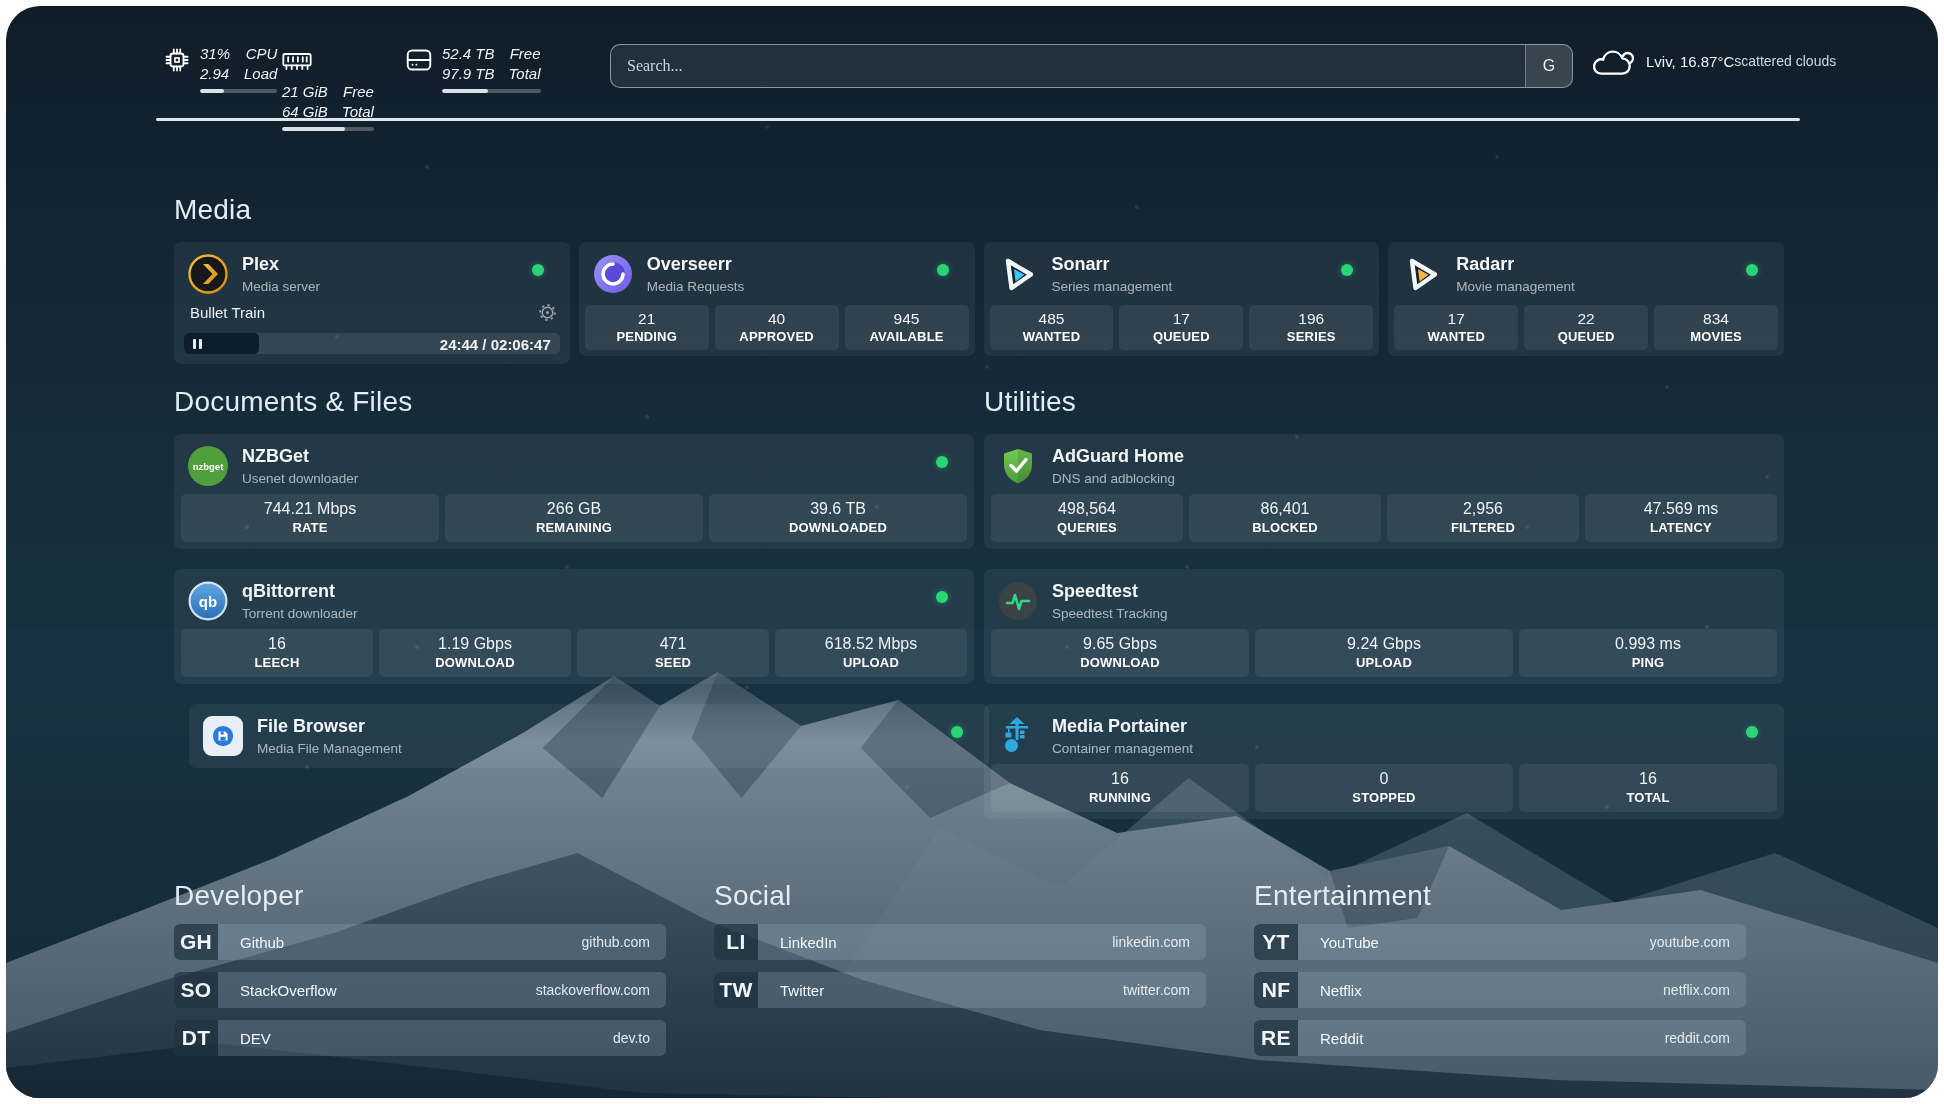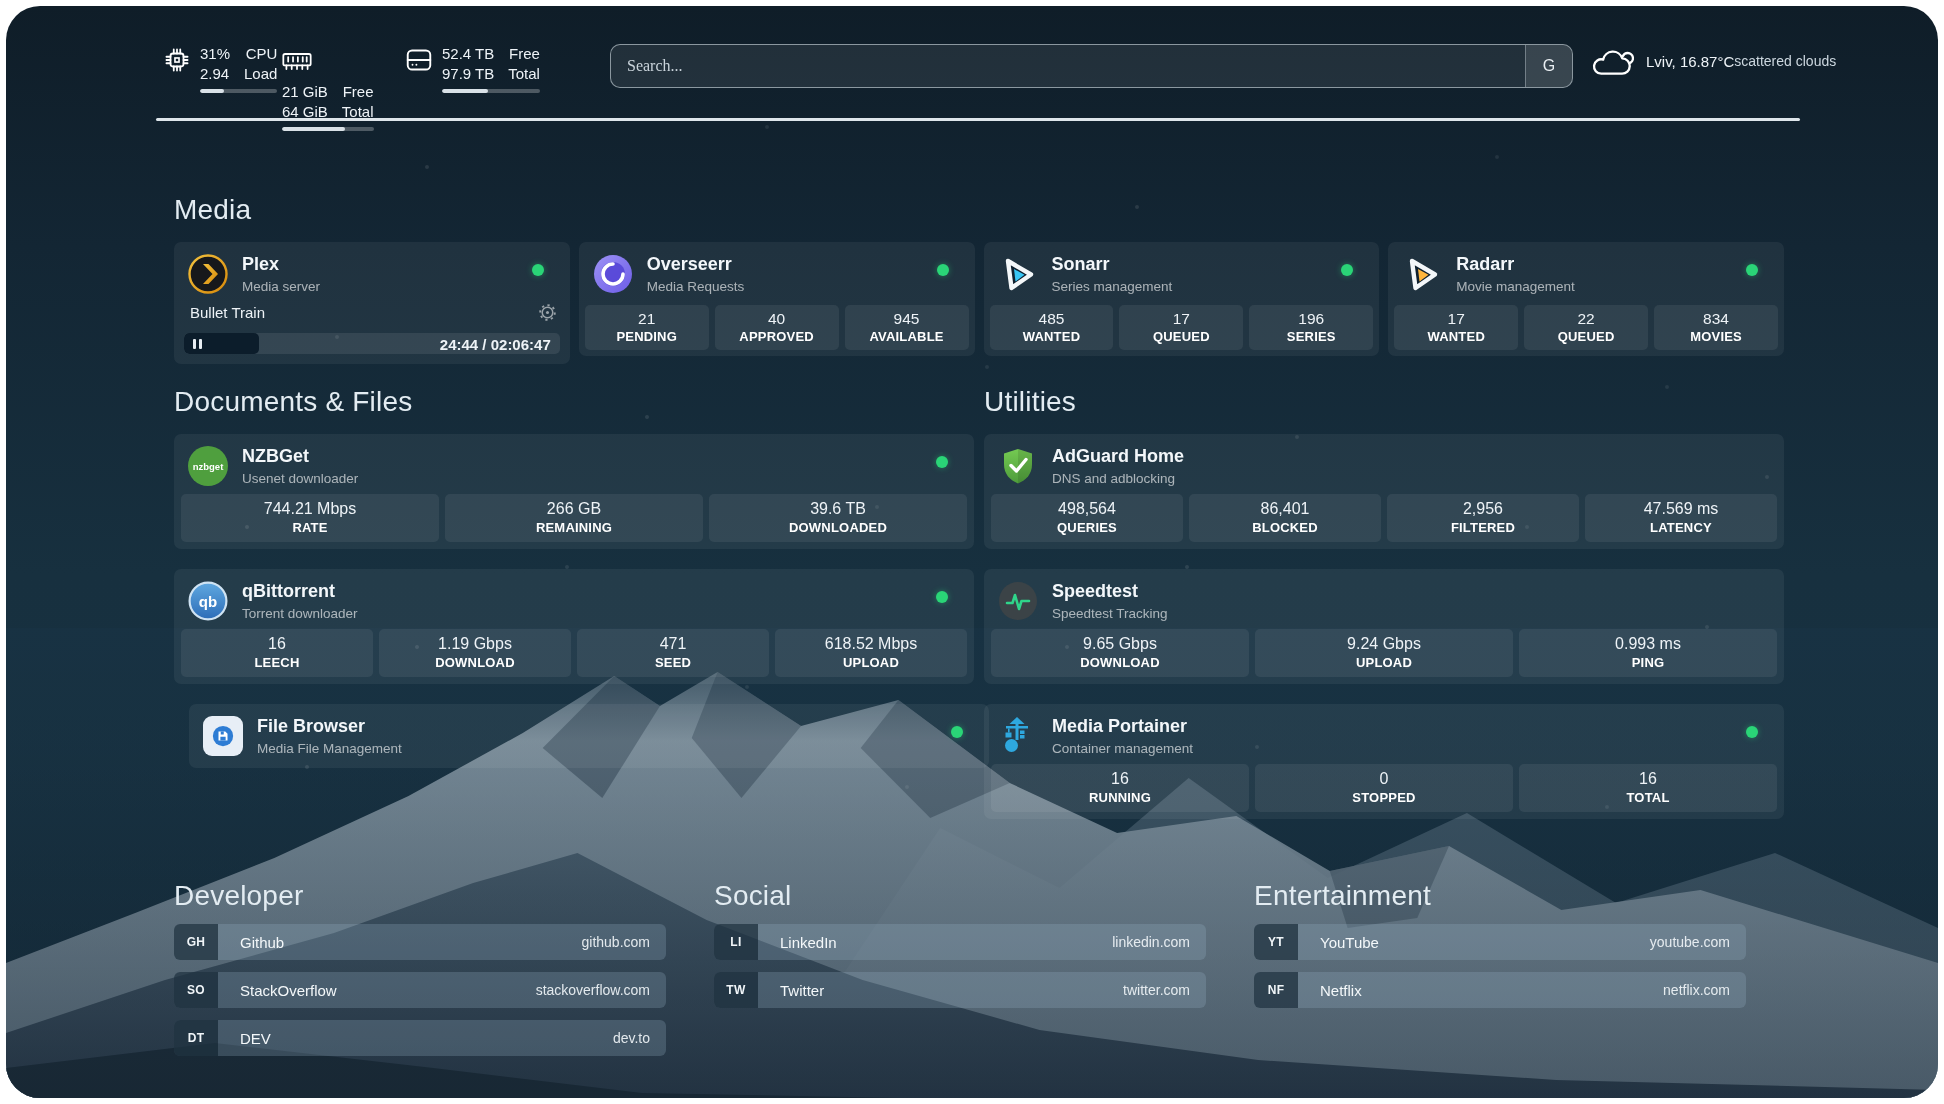--- a/index.html
+++ b/index.html
@@ -25,21 +25,21 @@
     1400px 660px 0 1px rgba(255,255,255,.08),1700px 620px 0 1px rgba(255,255,255,.09),
     300px 760px 0 1px rgba(255,255,255,.10),900px 780px 0 1px rgba(255,255,255,.08),
     1250px 740px 0 1px rgba(255,255,255,.09),1600px 800px 0 1px rgba(255,255,255,.08);}
 
   .content{position:absolute;inset:0;}
 
   
   .widget{position:absolute;top:38px;display:flex;align-items:flex-start;gap:10px;}
   .w-icon{flex:0 0 auto;margin-top:3px;}
   .w-body{display:flex;flex-direction:column;}
-  .w-text{display:flex;gap:14px;font-size:15px;line-height:1.32;color:#eef3f7;}
+  .w-text{display:flex;gap:14px;font-size:15px;line-height:1.32;color:#eef3f7;font-style:italic;}
   .w-vals{text-align:left;}
   .w-labs{text-align:right;}
   .w-bar{height:4px;margin-top:5px;background:rgba(255,255,255,.26);border-radius:2px;overflow:hidden;width:100%;}
   .w-fill{height:100%;background:#d9e1e7;border-radius:2px;}
   .searchbox{position:absolute;left:604px;top:38px;width:961px;height:42px;border:1.6px solid rgba(226,236,243,.55);
     border-radius:10px;background:rgba(255,255,255,.08);display:flex;align-items:stretch;overflow:hidden;}
   .searchbox input{flex:1;background:transparent;border:none;outline:none;color:#eef3f7;
     font-size:16px;padding:0 16px;font-family:Liberation Serif, serif;}
   .searchbox input::placeholder{color:#d3dde4;opacity:.95;}
   .g-btn{width:46px;display:flex;align-items:center;justify-content:center;background:rgba(255,255,255,.10);
@@ -85,21 +85,21 @@
   
   .round-badge{width:40px;height:40px;border-radius:50%;display:flex;align-items:center;justify-content:center;}
   .nzb-badge{background:#4f9f3e;color:#fff;font-size:9.5px;font-weight:700;}
   .fb-badge{width:40px;height:40px;border-radius:9px;background:#e7eef6;display:flex;align-items:center;justify-content:center;}
 
   
   .bm-list{position:absolute;width:492px;}
   .bm-row{height:36px;margin-bottom:12px;border-radius:6px;overflow:hidden;display:flex;align-items:center;
     background:rgba(150,178,198,.26);cursor:pointer;}
   .bm-abbr{width:44px;height:100%;background:rgba(13,30,44,.62);display:flex;align-items:center;justify-content:center;
-    font-size:12px;font-weight:600;color:#f0f5f8;letter-spacing:.3px;flex:0 0 auto;}
+    font-size:21px;font-weight:600;color:#f0f5f8;letter-spacing:.3px;flex:0 0 auto;}
   .bm-name{margin-left:22px;font-size:15px;font-weight:500;color:#f4f8fa;}
   .bm-domain{margin-left:auto;margin-right:16px;font-size:14px;color:#f0f5f8;opacity:.92;}
 </style>
 </head>
 <body>
 
 <div class="app">
 
   <svg class="mountains" viewBox="0 0 1944 470" preserveAspectRatio="none">
     <defs>
@@ -569,16 +569,21 @@
       <div class="bm-row">
         <div class="bm-abbr">YT</div>
         <div class="bm-name">YouTube</div>
         <div class="bm-domain">youtube.com</div>
       </div>
       <div class="bm-row">
         <div class="bm-abbr">NF</div>
         <div class="bm-name">Netflix</div>
         <div class="bm-domain">netflix.com</div>
       </div>
+      <div class="bm-row">
+        <div class="bm-abbr">RE</div>
+        <div class="bm-name">Reddit</div>
+        <div class="bm-domain">reddit.com</div>
+      </div>
     </div>
 
   </div>
 </div>
 
 </body></html>

